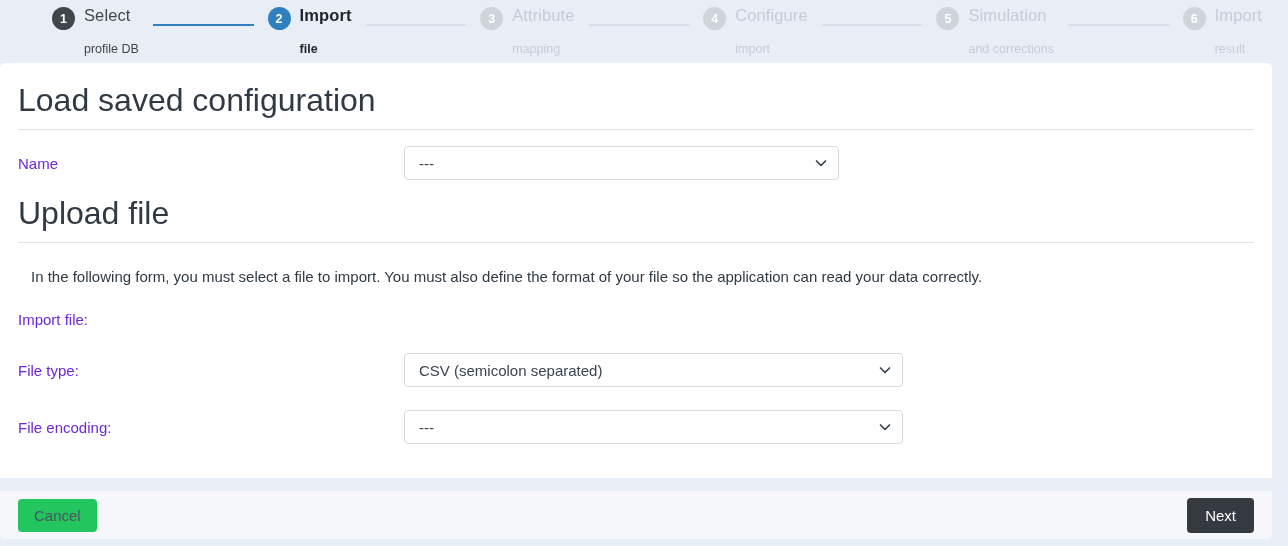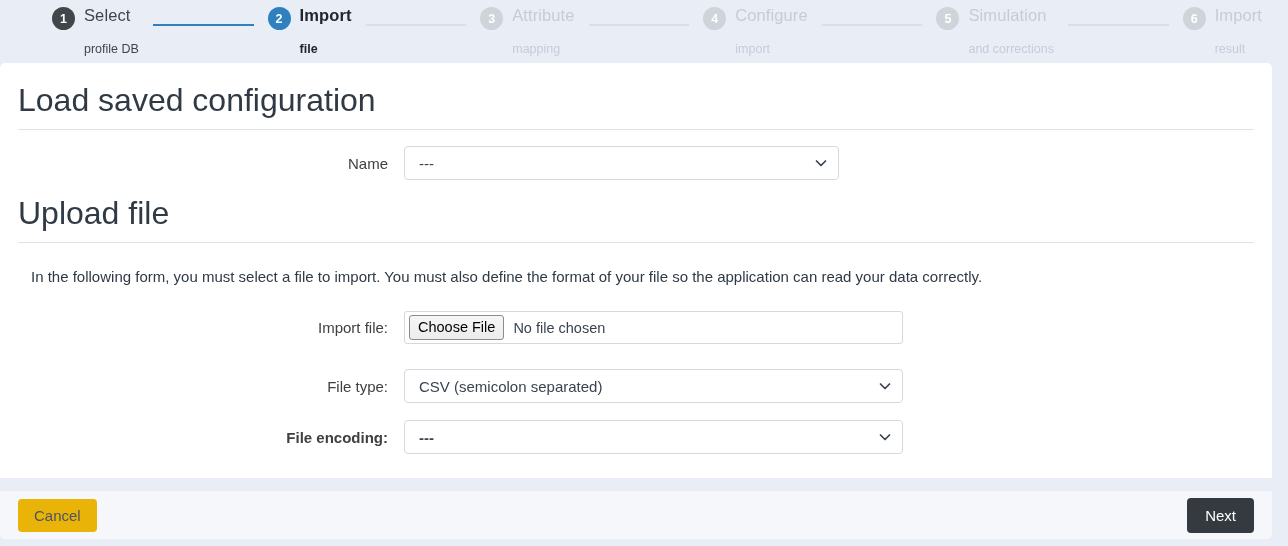--- a/index.html
+++ b/index.html
@@ -109,23 +109,23 @@
     padding: 25px 0 0 13px;
     margin: 0;
   }
 
   
   .form-row {
     display: flex;
     align-items: center;
   }
   .form-label {
-    text-align: right;
-    font-size: 15px;
-    color: #404040;
+    text-align: left;
+    font-size: 15px;
+    color: #6d28d9;
     flex: 0 0 auto;
     padding-right: 16px;
   }
 
   #row-name { margin-top: 16px; }
   #row-name .form-label { width: 386px; }
 
   .select-control {
     height: 34px;
     border: 1px solid #d5d9de;
@@ -174,38 +174,38 @@
     cursor: pointer;
   }
   #no-file-text {
     font-size: 14.5px;
     color: #3a4450;
     margin-left: 9px;
   }
 
   #row-filetype { margin-top: 25px; }
   #row-filetype .form-label { width: 386px; }
-  #row-encoding { margin-top: 17px; font-weight: bold; }
+  #row-encoding { margin-top: 23px; }
   #row-encoding .form-label { width: 386px; }
   #select-filetype, #select-encoding { width: 499px; }
 
   
   #footer-gap { height: 13px; background: #e9edf6; }
   #footer {
     background: #f5f7fa;
     height: 48px;
     width: 1272px;
     display: flex;
     align-items: center;
     justify-content: space-between;
     padding: 0 18px;
     border-radius: 0 0 5px 5px;
   }
   #cancel-button {
-    background: #eab308;
+    background: #22c55e;
     color: #4b5563;
     border: none;
     border-radius: 4px;
     font-family: "Liberation Sans", sans-serif;
     font-size: 15px;
     padding: 8px 16px;
     cursor: pointer;
   }
   #next-button {
     background: #343a40;
@@ -301,24 +301,20 @@
     </div>
   </div>
 
   <h2 class="section-title" id="upload-title">Upload file</h2>
   <div class="divider"></div>
 
   <p class="intro-text">In the following form, you must select a file to import. You must also define the format of your file so the application can read your data correctly.</p>
 
   <div class="form-row" id="row-import">
     <div class="form-label">Import file:</div>
-    <div id="file-input-box">
-      <button id="choose-file-btn">Choose File</button>
-      <span id="no-file-text">No file chosen</span>
-    </div>
   </div>
 
   <div class="form-row" id="row-filetype">
     <div class="form-label">File type:</div>
     <div class="select-control" id="select-filetype">
       <span>CSV (semicolon separated)</span>
       <span class="chev">
         <svg viewBox="0 0 12 12" width="12" height="12">
             <path d="M1.5 4 L6 8.5 L10.5 4" fill="none" stroke="#3a4450" stroke-width="1.7" stroke-linecap="round" stroke-linejoin="round"></path>
           </svg>

